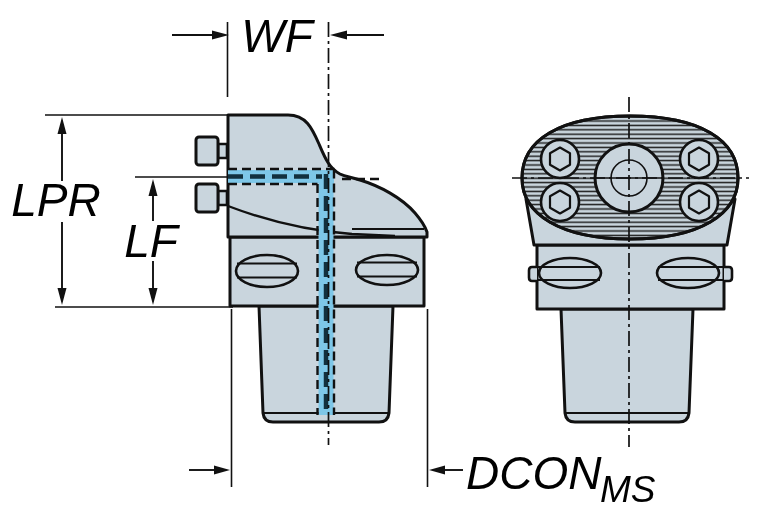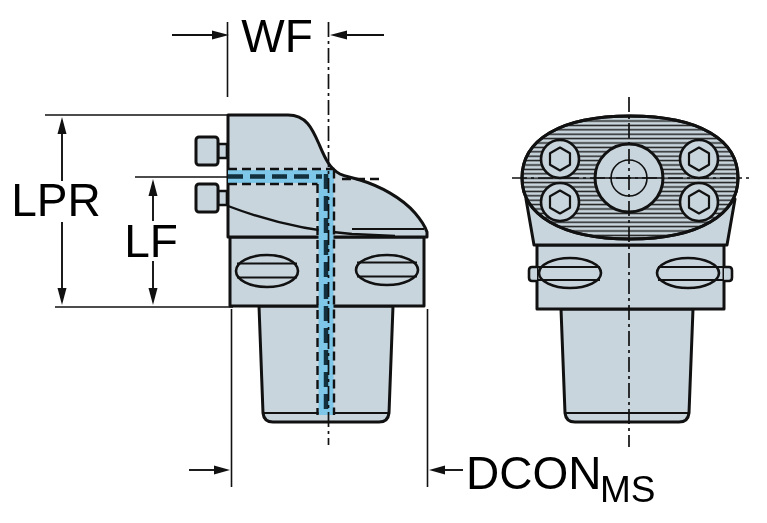--- a/index.html
+++ b/index.html
@@ -1,16 +1,16 @@
 <!DOCTYPE html>
 <html style="--body-fill: #c9d5dd; --coolant-blue: #7ec7e8; --coolant-core: #12303e; --outline: #111111; --hatch: #1d1d1d; --background: #ffffff;"><head>
 <meta charset="utf-8">
 <style>
   html,body{margin:0;padding:0;background:var(--background,#fff);}
-  .canvas{position:relative;width:767px;height:523px;background:var(--background,#fff);overflow:hidden;}
+  .canvas{position:relative;width:767px;height:523px;background:var(--background,#fff);overflow:hidden;font-style:italic;}
   svg{display:block;}
   
   .body      {fill:var(--body-fill,#c9d5dd);stroke:var(--outline,#111);stroke-width:3;stroke-linejoin:round;}
   .body-thin {fill:var(--body-fill,#c9d5dd);stroke:var(--outline,#111);stroke-width:2.6;stroke-linejoin:round;}
   .edge      {stroke:var(--outline,#111);stroke-width:3;fill:none;stroke-linejoin:round;}
   .edge-med  {stroke:var(--outline,#111);stroke-width:2.2;fill:none;}
   .edge-slant{stroke:var(--outline,#111);stroke-width:2.4;fill:none;}
   .thin      {stroke:var(--outline,#111);stroke-width:1.6;fill:none;}
   .hidden-dash{stroke:var(--outline,#111);stroke-width:2.4;fill:none;stroke-dasharray:9 5;}
   .centerline{stroke:var(--outline,#111);stroke-width:1.7;fill:none;stroke-dasharray:15 4 3 4;}

